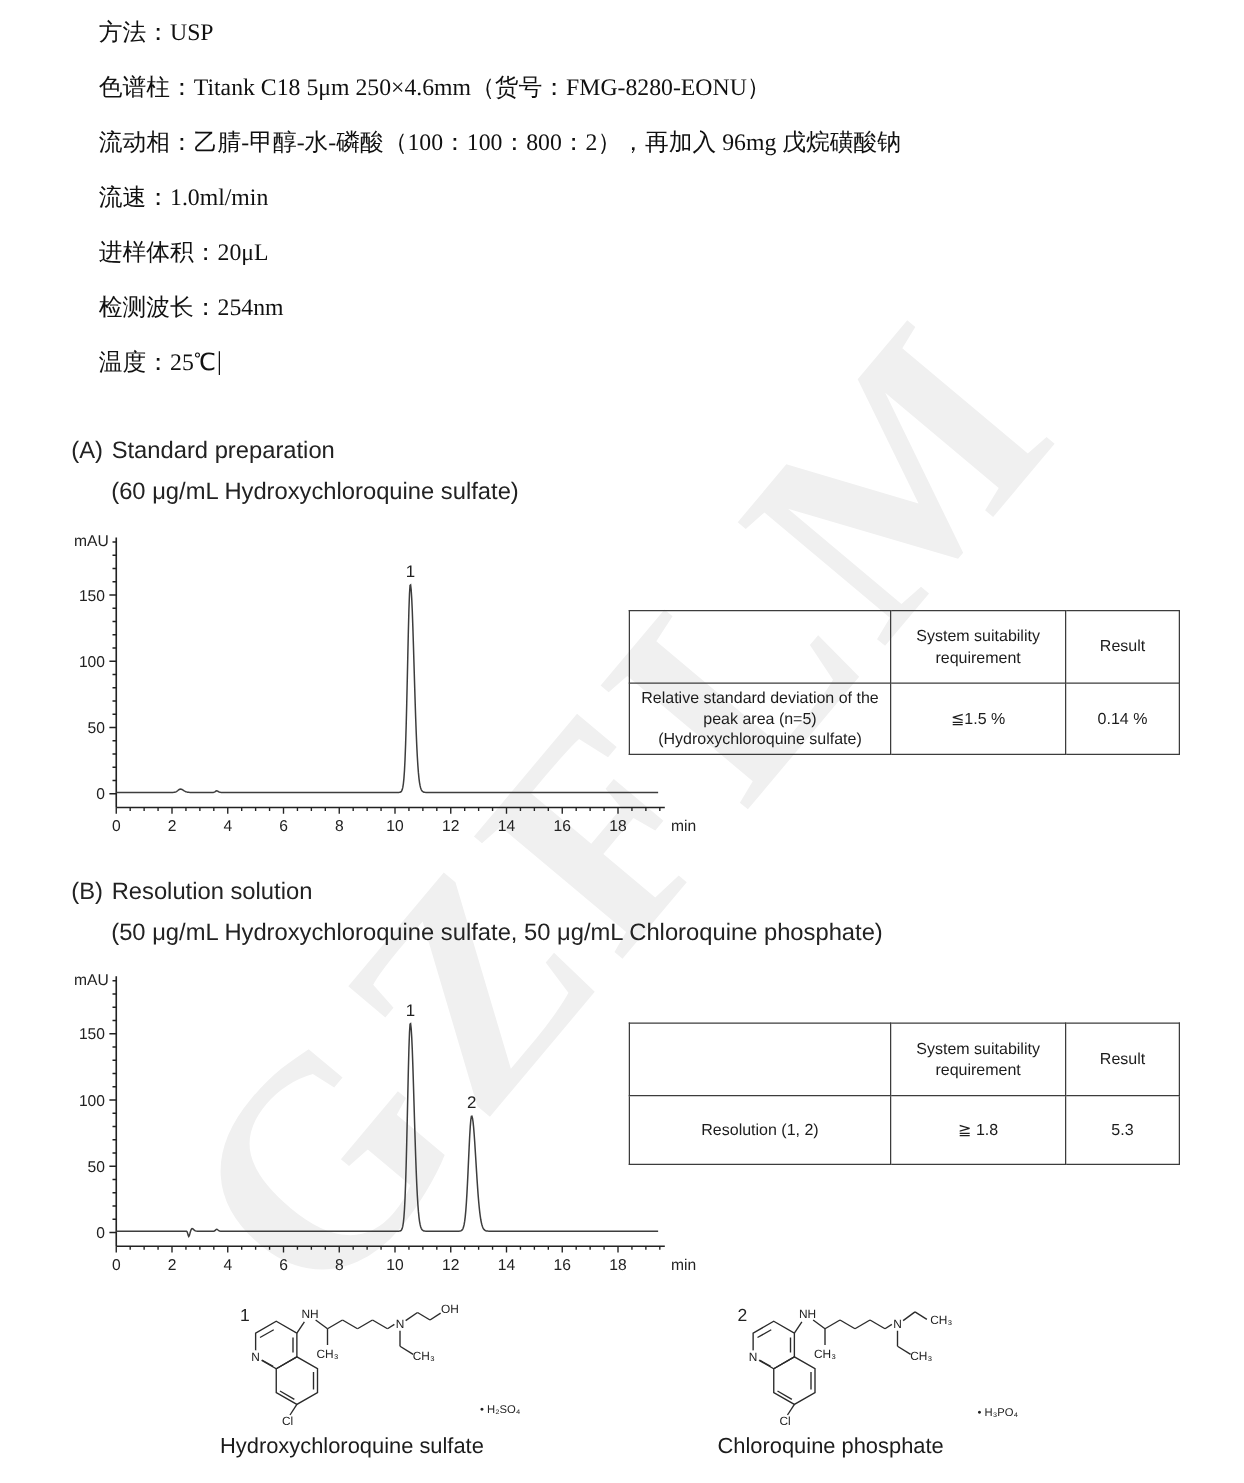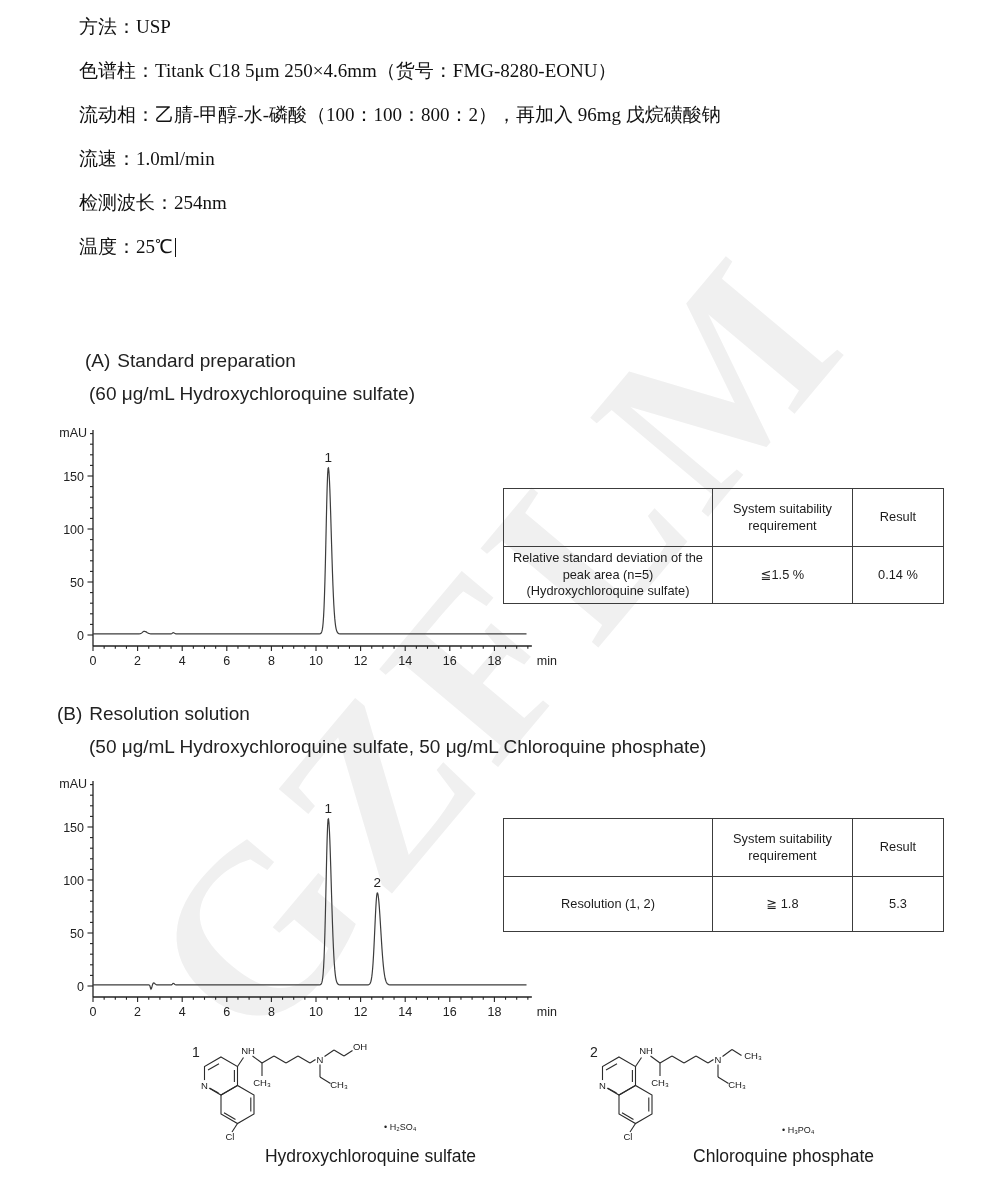--- a/index.html
+++ b/index.html
@@ -20,43 +20,44 @@
   .section-sub{position:absolute;font-size:19px;color:#222;white-space:nowrap;}
   .section-header .sec-title{margin-left:7px;}
 
   .chrom{position:absolute;}
 
   .suit-table{position:absolute;border-collapse:collapse;table-layout:fixed;background:transparent;}
   .suit-table td{border:1.5px solid #3c3c3c;text-align:center;vertical-align:middle;
                  font-size:12.8px;line-height:1.3;color:#1c1c1c;padding:3px 8px;}
 
   .structure{position:absolute;}
-  .struct-caption{position:absolute;width:300px;text-align:right;font-size:17.5px;color:#1b1b1b;}
+  .struct-caption{position:absolute;width:300px;text-align:left;font-size:17.5px;color:#1b1b1b;}
 
   svg text{font-family:"Liberation Sans","DejaVu Sans",sans-serif;fill:#222;}
   .bond{stroke:#2b2b2b;stroke-width:1.1;fill:none;}
 </style>
 </head>
 <body>
 
 <div id="page">
   <div id="watermark" style="color: rgb(240, 240, 240);">GZFLM</div>
 
   <div id="content">
 
     <div class="method-block">
       <div class="method-line"><span>方法：USP</span></div>
       <div class="method-line"><span>色谱柱：Titank C18 5μm 250×4.6mm（货号：FMG-8280-EONU）</span></div>
       <div class="method-line"><span>流动相：乙腈-甲醇-水-磷酸（100：100：800：2），再加入 96mg 戊烷磺酸钠</span></div>
       <div class="method-line"><span>流速：1.0ml/min</span></div>
+      <div class="method-line"><span>进样体积：20μL</span></div>
       <div class="method-line"><span>检测波长：254nm</span></div>
       <div class="method-line"><span>温度：25℃</span><span class="caret"></span></div>
     </div>
 
-    <div class="section-header" style="left:57px;top:350px;margin-left:28px;">
+    <div class="section-header" style="left:57px;top:350px;">
       <span class="sec-label">(A)</span><span class="sec-title">Standard preparation</span>
     </div>
     <div class="section-sub" style="left:89px;top:383px;">(60 μg/mL Hydroxychloroquine sulfate)</div>
 
     <svg id="chromatogram-a" class="chrom" style="left:41px;top:424px;" width="520" height="252" viewBox="0 0 520 252">
         <line x1="52" y1="6" x2="52" y2="222" stroke="#222" stroke-width="1.3"></line>
         <line x1="52" y1="222" x2="490.85" y2="222" stroke="#222" stroke-width="1.3"></line>
         <line x1="52" y1="211" x2="46.5" y2="211" stroke="#222" stroke-width="1.1"></line>
         <line x1="52" y1="200.4" x2="49" y2="200.4" stroke="#222" stroke-width="1.1"></line>
         <line x1="52" y1="189.8" x2="49" y2="189.8" stroke="#222" stroke-width="1.1"></line>

